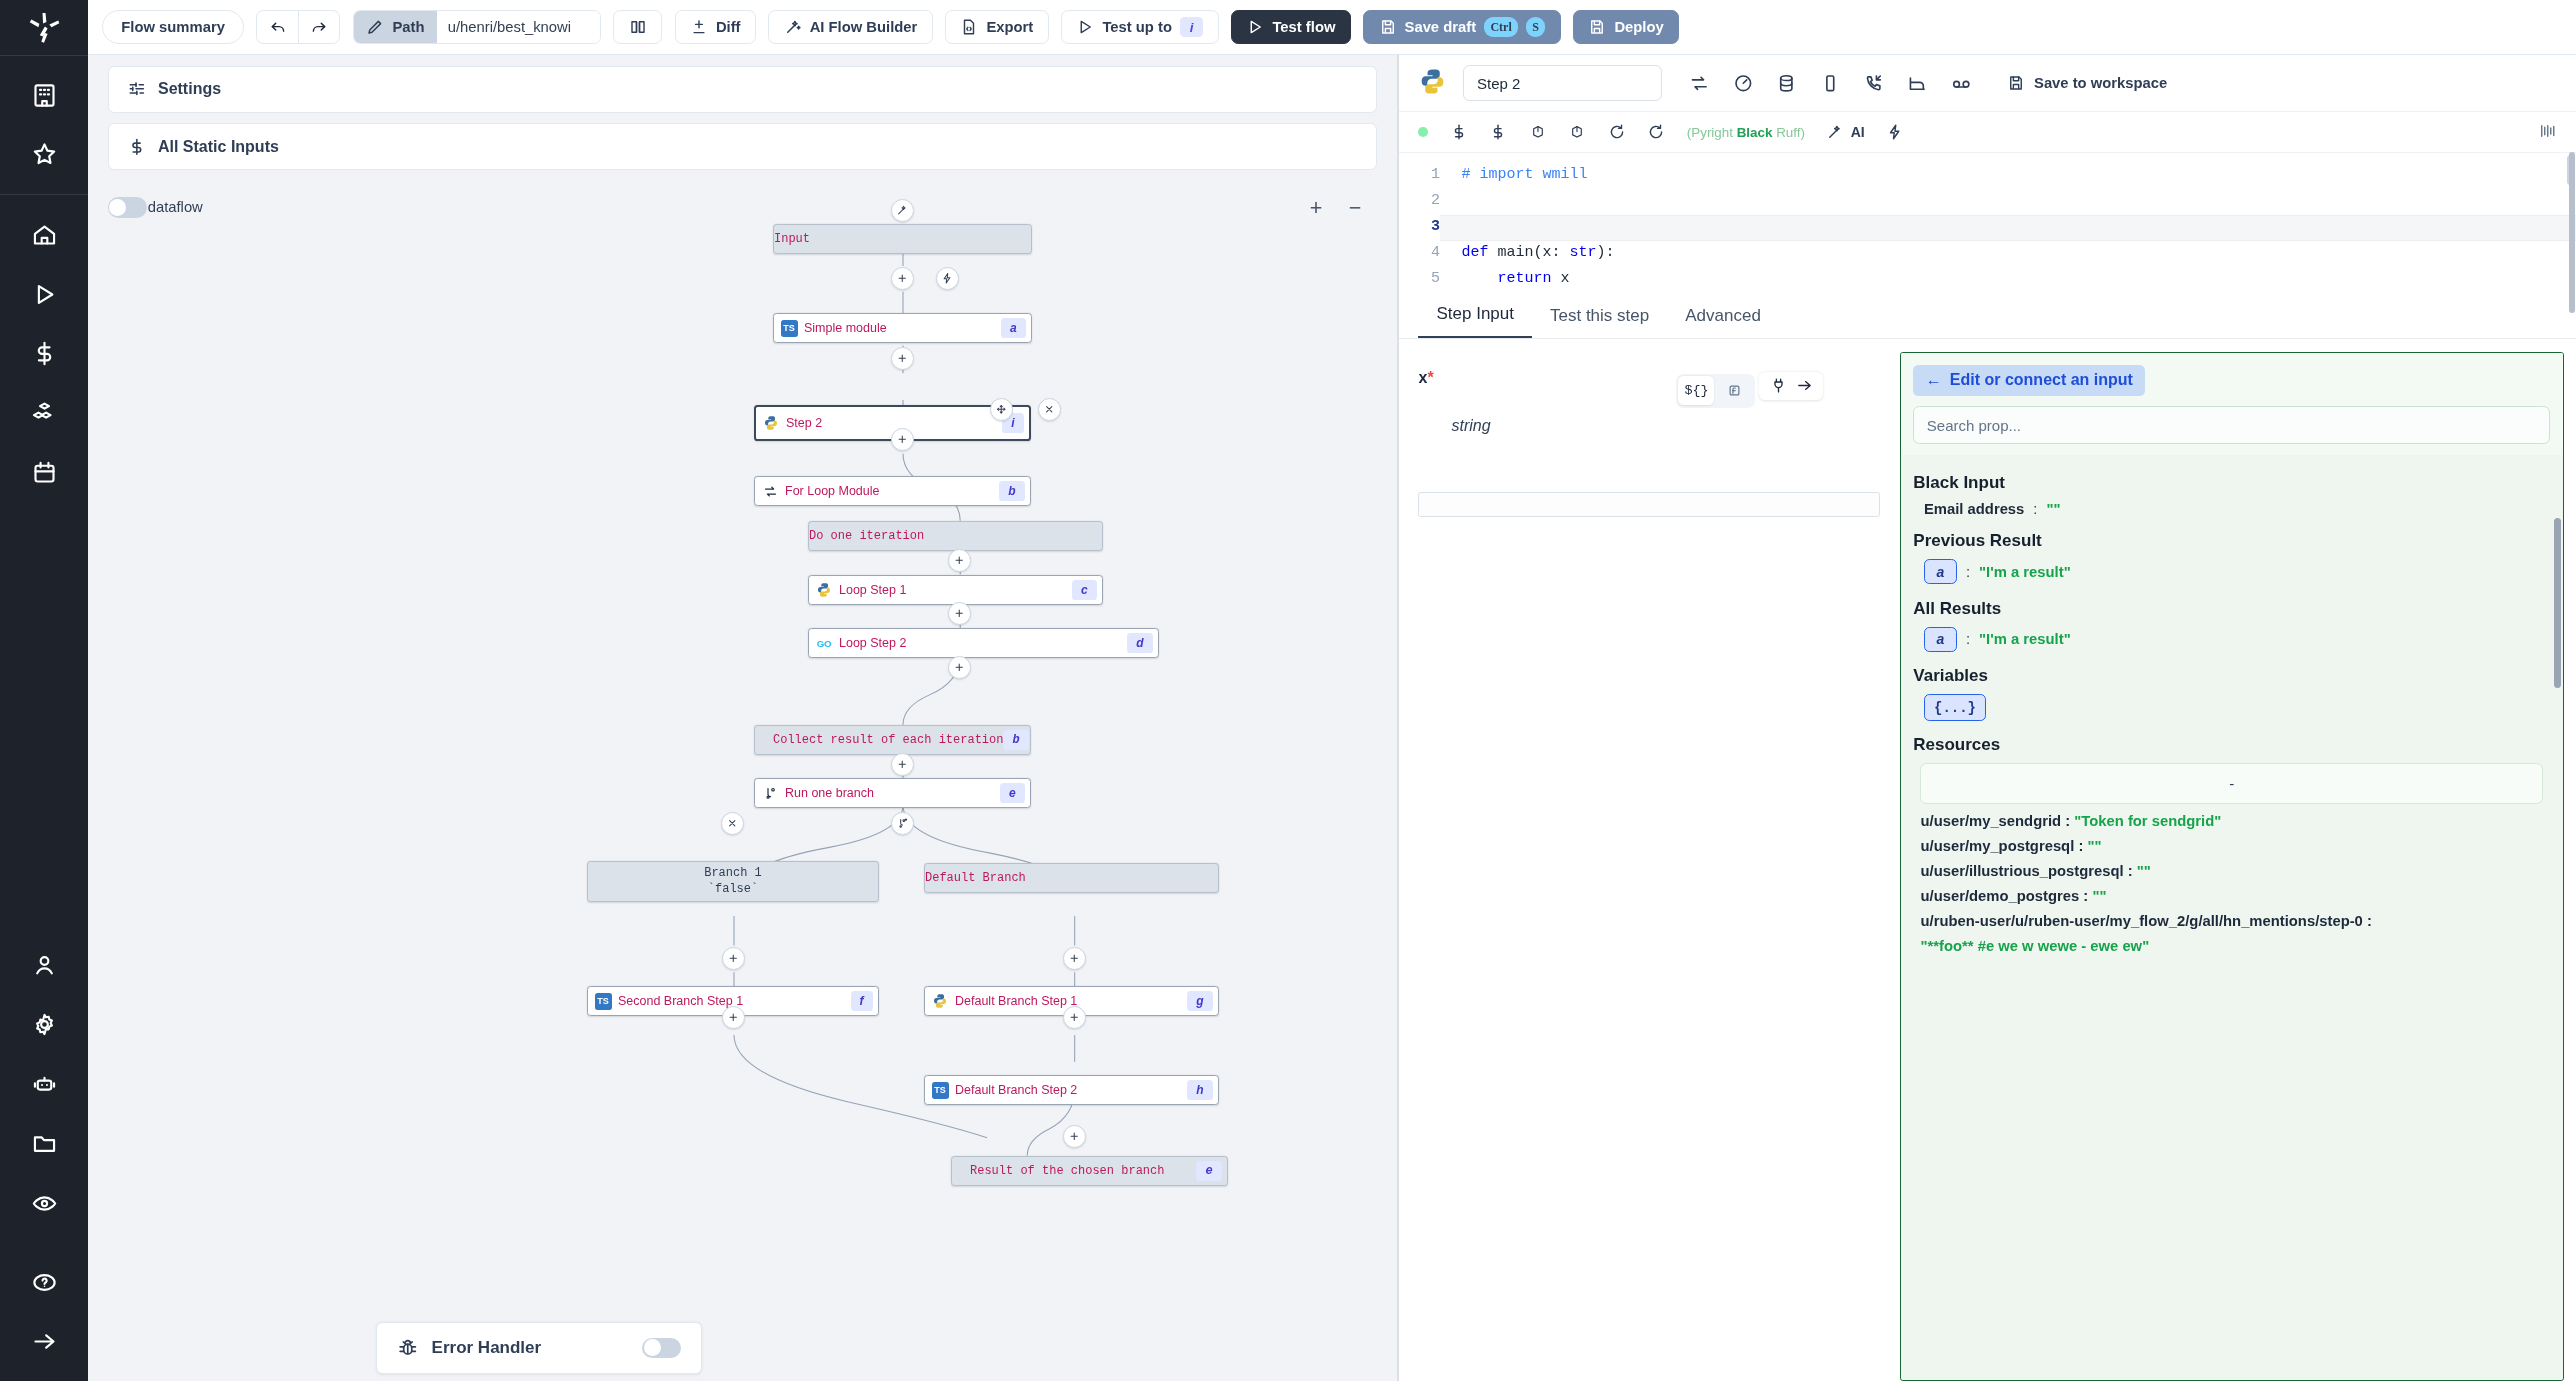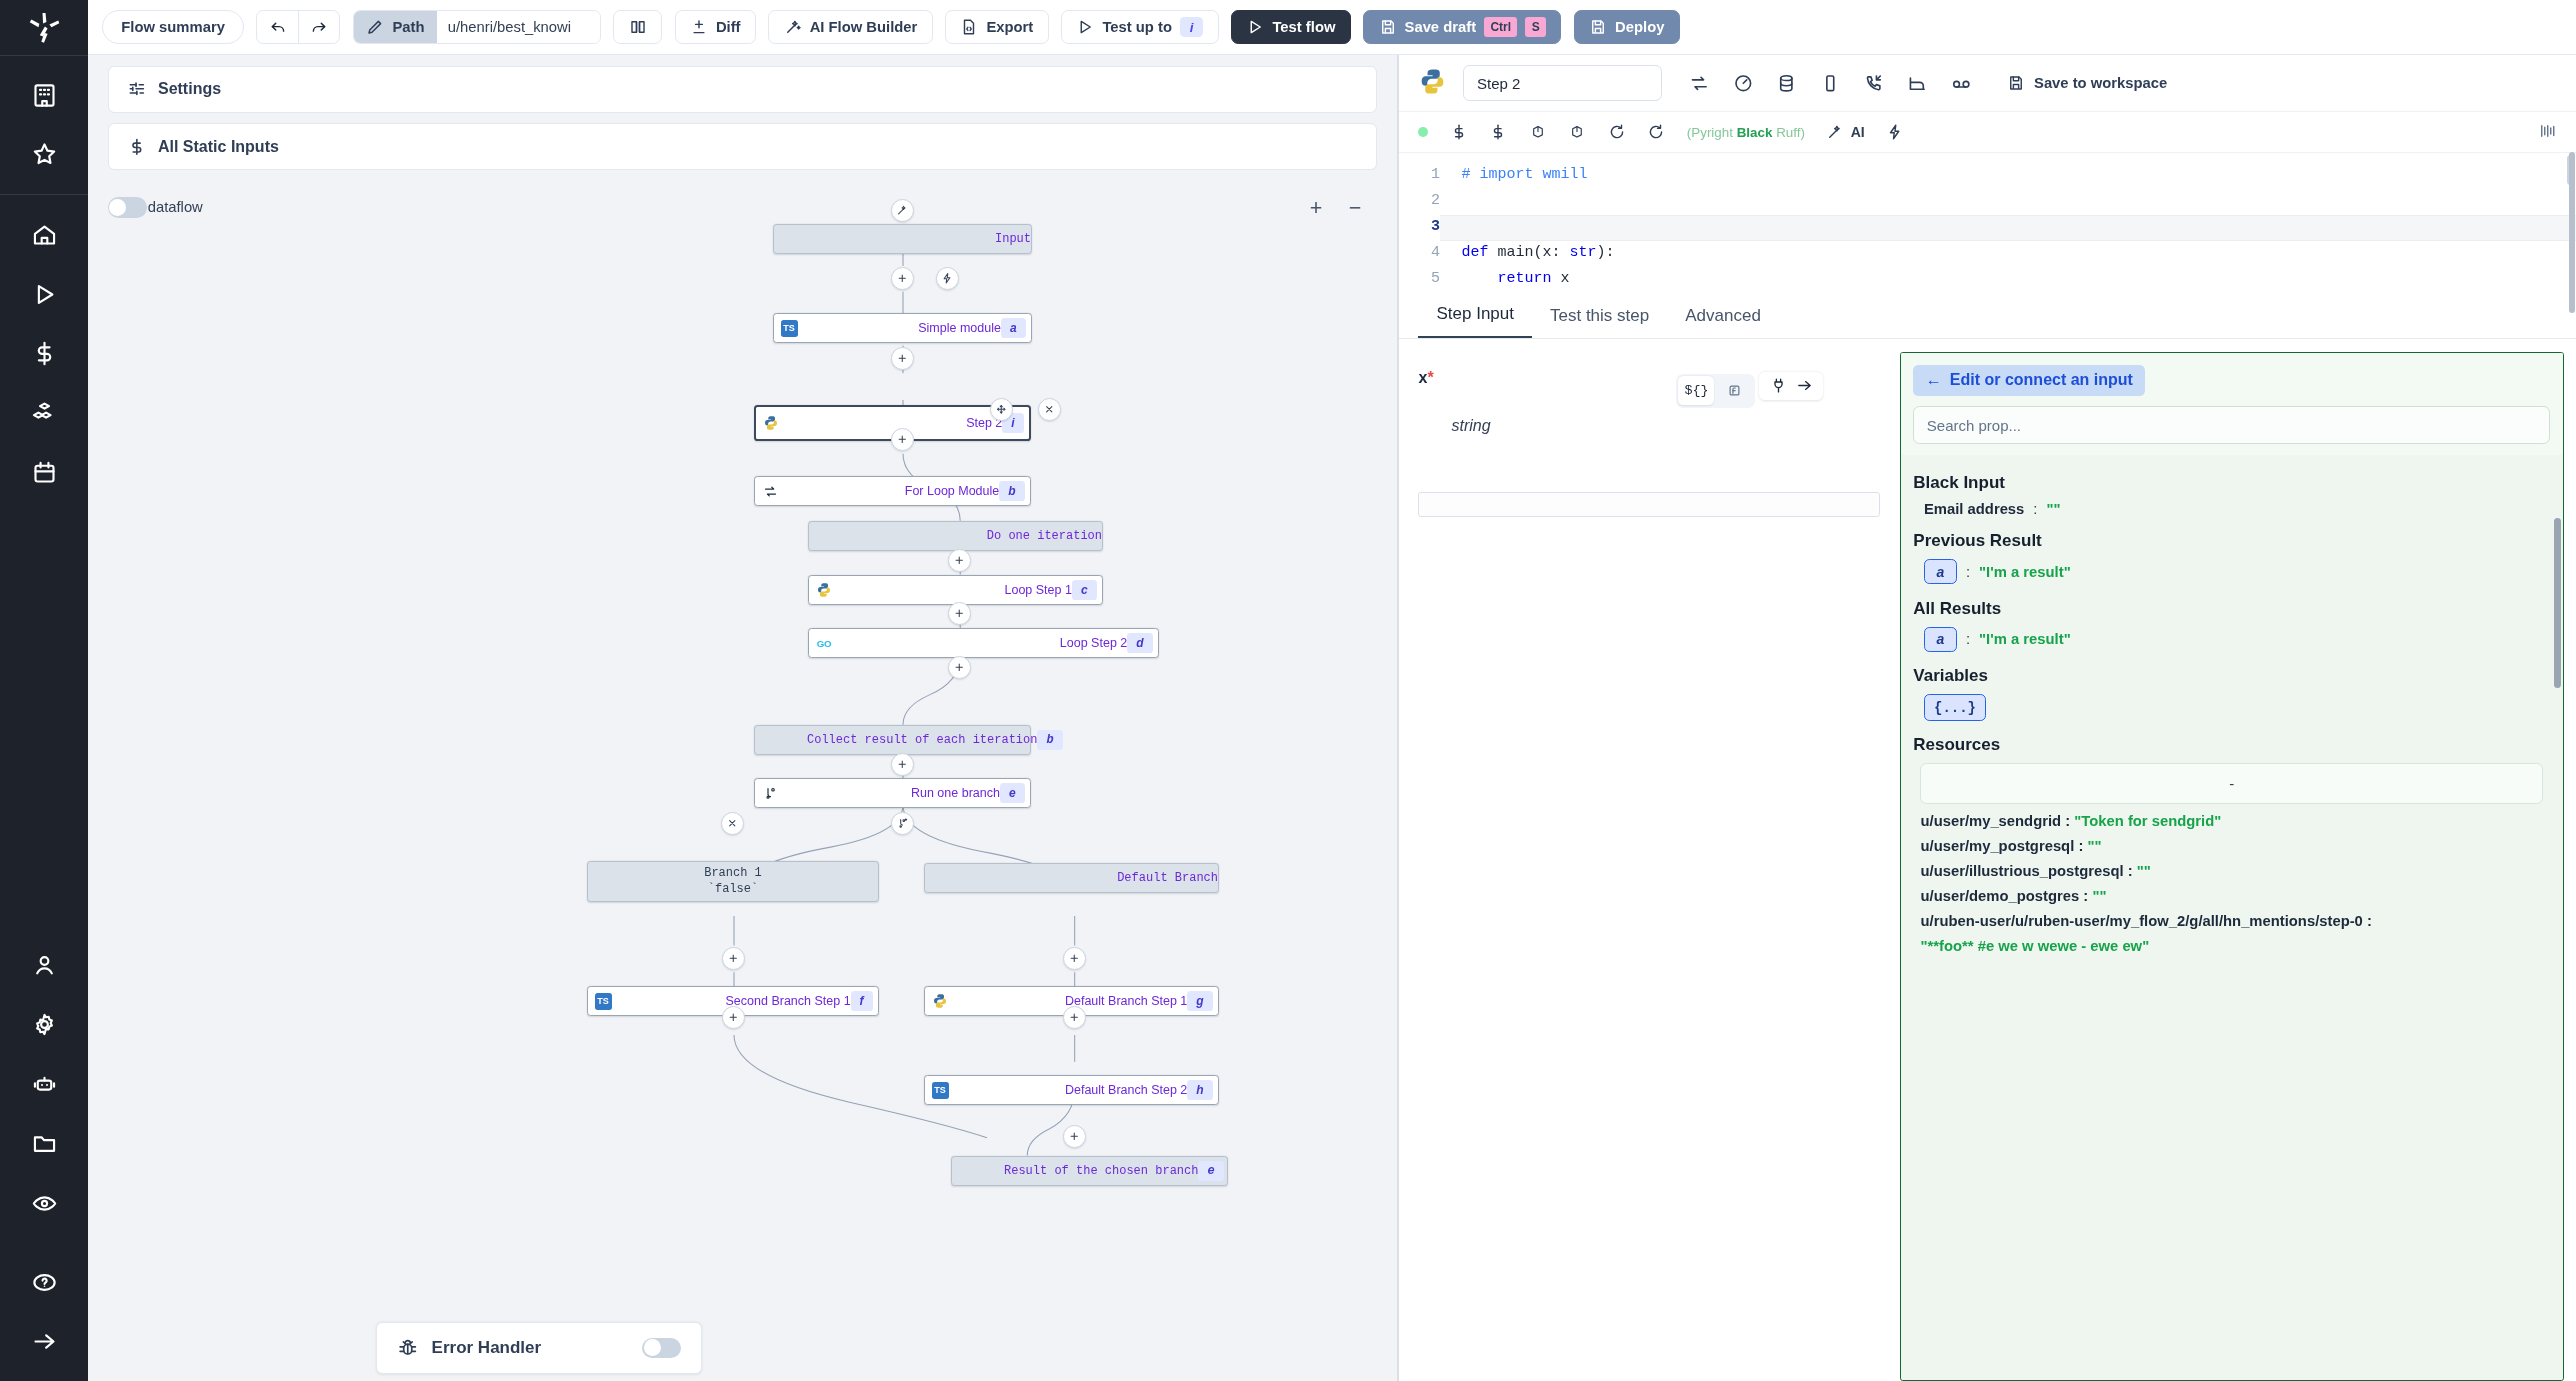--- a/index.html
+++ b/index.html
@@ -50,22 +50,22 @@
     background: #cbd5e1; display:flex; align-items:center; gap:8px; padding: 0 12.5px;
     font-size: 14.8px; font-weight: 700; color: #2f3e56;
   }
   .path-value {
     background: #fff; display:flex; align-items:center; padding: 0 10.7px; width: 163px;
     font-size: 14.8px; color: #334155; overflow: hidden; white-space: nowrap;
   }
   .tb-btn.dark { background: #2b3443; color: #fff; border-color: #2b3443; }
   .tb-btn.blue { background: #7189ad; color: #fff; border-color: #7189ad; }
   .kbd {
-    background: #f9a8d4; color: #2f3e56; border-radius: 3px; font-size: 12px;
-    padding: 2.7px 6.3px; font-family: Liberation Sans, sans-serif; font-weight: 700;
+    background: #7dd3fc; color: #2f3e56; border-radius: 9px; font-size: 12px;
+    padding: 2.7px 6.3px; font-family: Liberation Serif, serif; font-weight: 700;
   }
   .badge-i {
     background: #e0e7ff; color: #4f46e5; border-radius: 4.5px; padding: 2.7px 9.8px;
     font-size: 13.4px; font-weight: 700; font-style: italic;
   }
   .ico { width: 18px; height: 18px; stroke: currentColor; fill: none; stroke-width: 1.9; stroke-linecap: round; stroke-linejoin: round; flex: 0 0 auto;}
 
   
   .body { flex: 1 1 auto; display: flex; min-height: 0; }
   .left-pane { width: 1309px; flex: 0 0 1309px; display: flex; flex-direction: column; background: #f1f3f6; min-height:0; position: relative;}
@@ -96,21 +96,21 @@
   svg.edges { position: absolute; inset: 0; width: 100%; height: 100%; pointer-events: none; }
 
   .node {
     position: absolute; height: 30px; border-radius: 3.6px; display: flex; align-items: center;
     font-size: 12.5px; border: 0.9px solid #9aa5b4; background: #fff;
     box-shadow: 0 0.9px 1.8px rgba(15,23,42,.14);
   }
   .node.virtual { background: #dbe2ea; border-color: #b6c0cc; justify-content: center;
     font-family: "Liberation Mono", monospace; font-size: 12px; color: #2f3e56; }
   .node.selected { border: 2.2px solid #3d4a5c; }
-  .node .nlabel { flex: 1 1 auto; text-align: right; color: #6d28d9; white-space: nowrap; margin-left: 34px; }
+  .node .nlabel { flex: 1 1 auto; text-align: left; color: #be185d; white-space: nowrap; }
   .node .nicon { width: 30px; display: flex; align-items: center; justify-content: center; flex: 0 0 30px;}
   .node .nbadge {
     margin-right: 5.4px; background: #e0e7ff; color: #4338ca; border-radius: 3.6px;
     font-size: 12px; font-weight: 700; font-style: italic; padding: 2.7px 9px; flex: 0 0 auto;
   }
   .ts-ico { width: 17px; height: 17px; background: #3178c6; border-radius: 2.7px; color: #fff;
      font-size: 9px; font-weight: 700; display:flex; align-items:center; justify-content:center; font-family: "Liberation Sans", sans-serif;}
   .go-ico { font-size: 9.8px; font-weight: 800; color: #29beec; font-family: "Liberation Sans", sans-serif; letter-spacing:-0.4px;}
 
   .handle {

